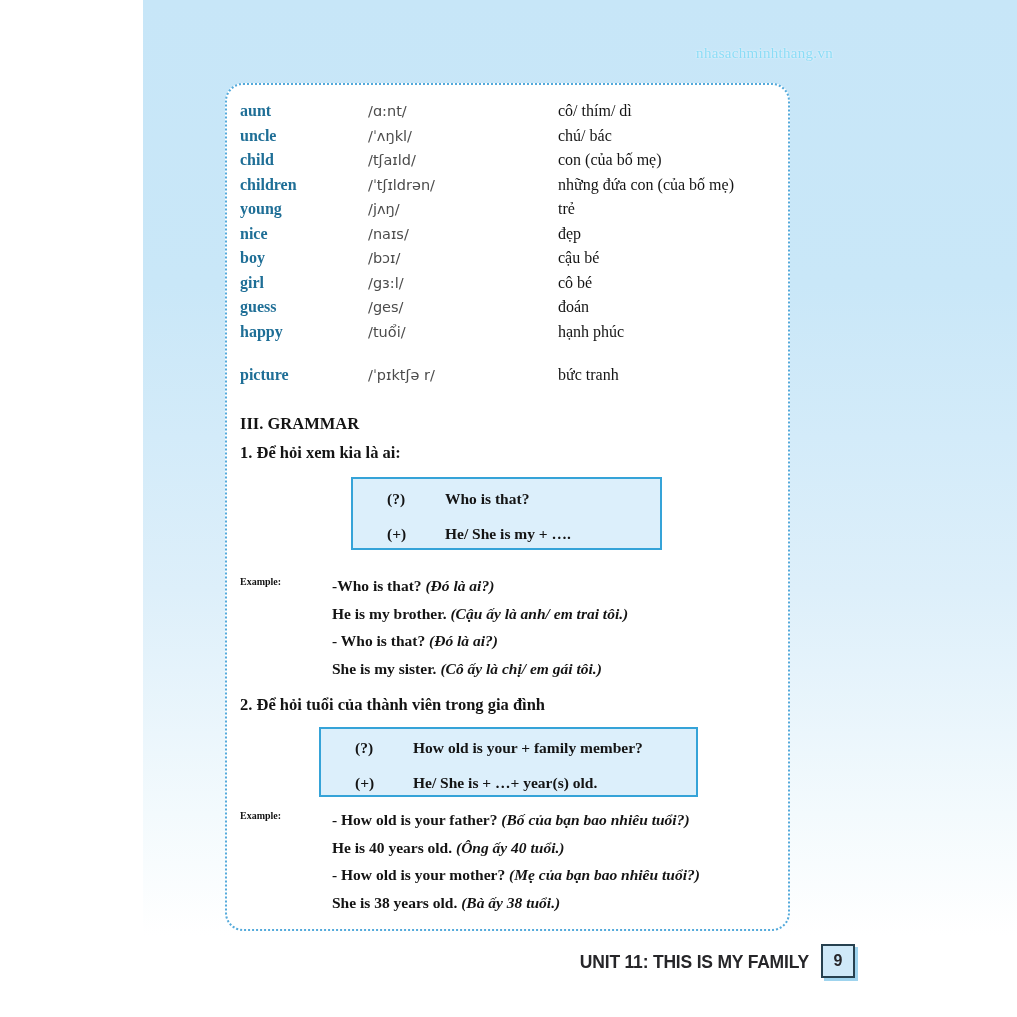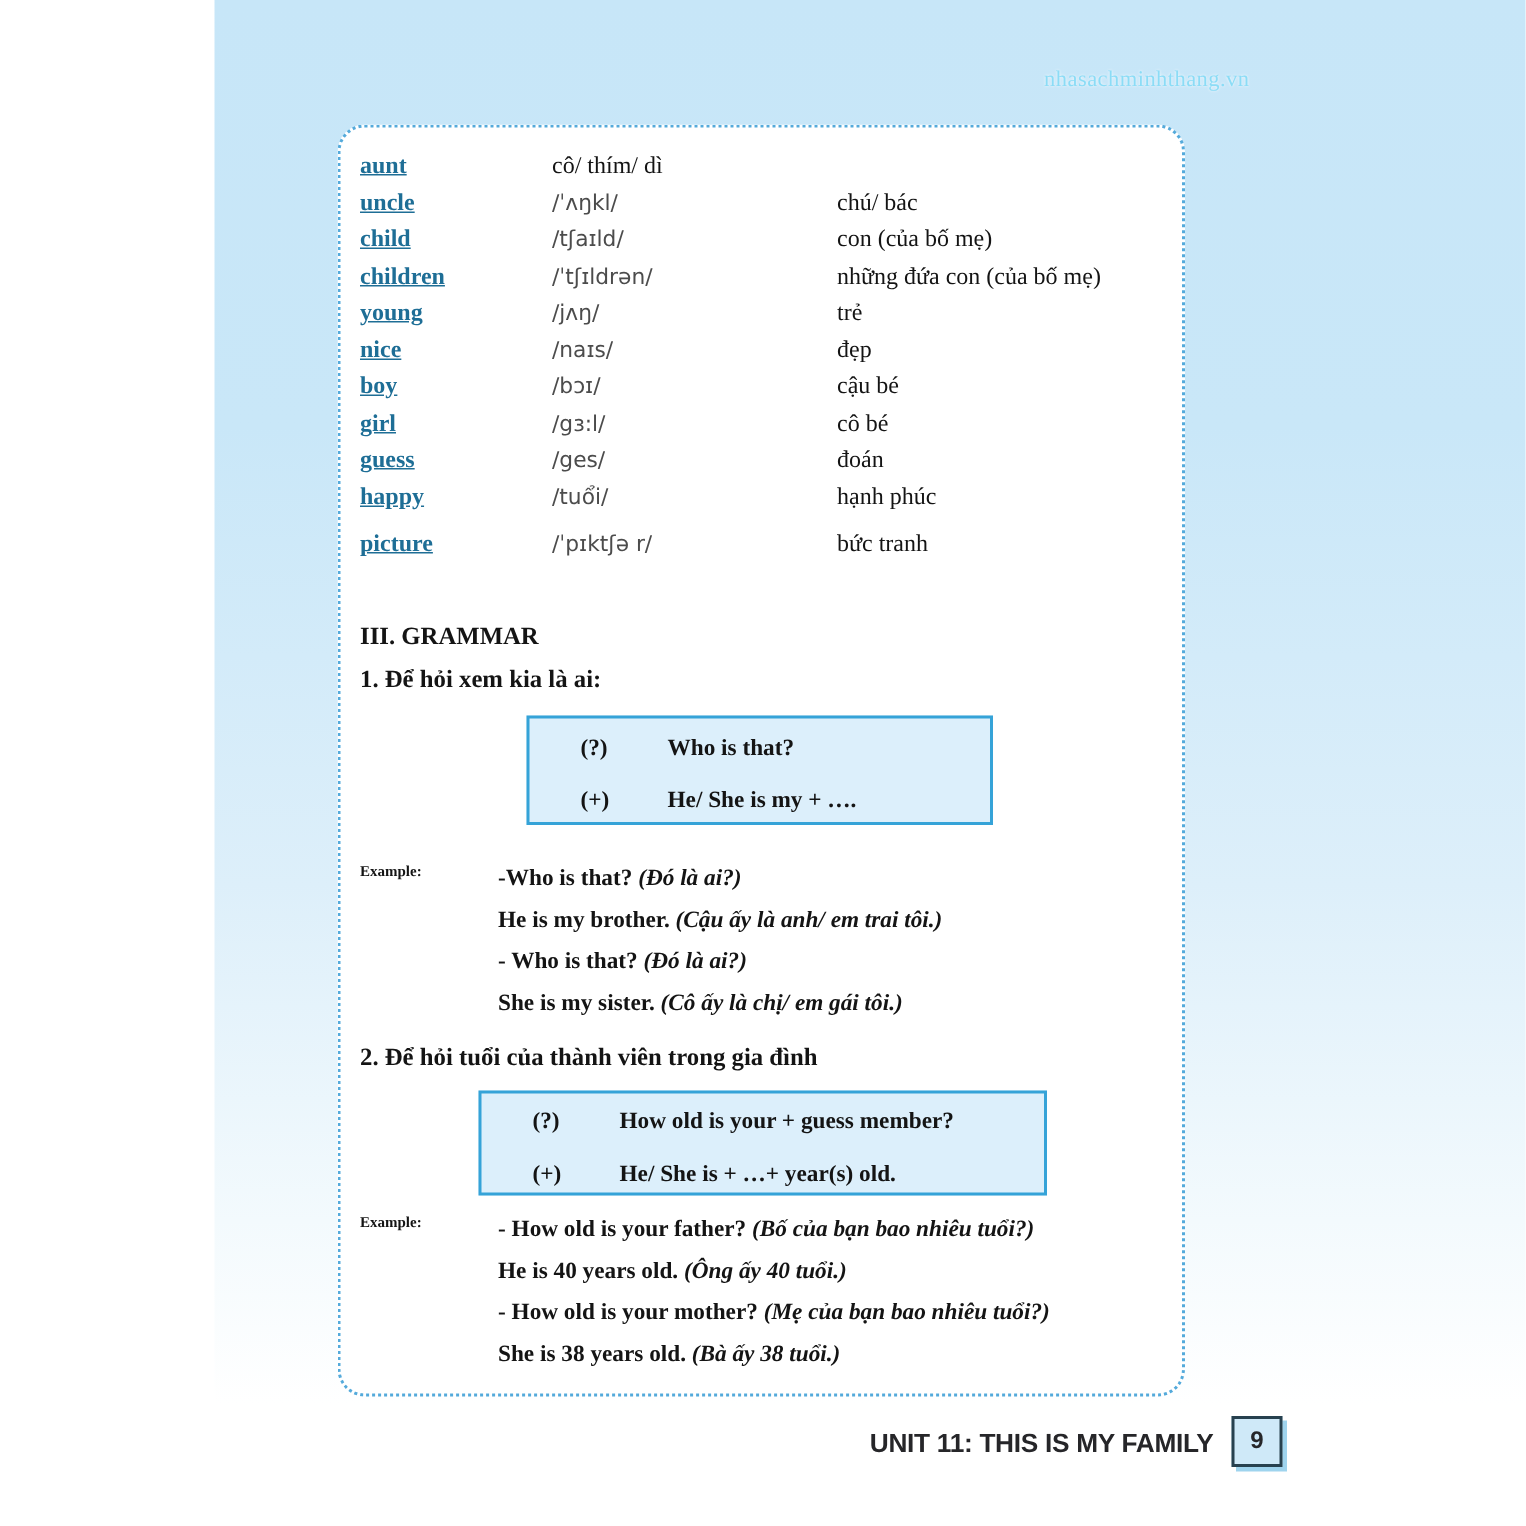--- a/index.html
+++ b/index.html
@@ -13,22 +13,22 @@
   .watermark{position:absolute;top:45px;right:225px;font-size:15px;color:#8bdcf6;
     text-shadow:0 0 2px rgba(255,255,255,.95);letter-spacing:.3px;}
 
   
   .card{position:absolute;left:225px;top:83px;width:565px;height:848px;background:#ffffff;
     border:2px dotted #54aadb;border-radius:18px;box-sizing:border-box;}
 
   
   .vocab{position:absolute;left:240px;top:99px;width:545px;}
   .vocab-row{display:flex;align-items:baseline;line-height:24.5px;height:24.5px;}
-  .vocab-row.gap{margin-top:7px;}
-  .v-word{width:128px;font-weight:bold;font-size:16px;color:#1e6e96;text-decoration:underline;}
+  .vocab-row.gap{margin-top:19px;}
+  .v-word{width:128px;font-weight:bold;font-size:16px;color:#1e6e96;}
   .v-phon{width:190px;font-family:"DejaVu Sans",sans-serif;font-size:14.5px;color:#4c4c4c;}
   .v-mean{font-size:16px;color:#141414;white-space:nowrap;}
 
   .h-grammar{position:absolute;left:240px;top:414px;font-size:16.5px;font-weight:bold;color:#141414;}
   .sec-title{position:absolute;left:240px;font-size:16.5px;font-weight:bold;color:#141414;white-space:nowrap;}
   #sec1-title{top:443px;}
   #sec2-title{top:695px;}
 
   
   .gbox{position:absolute;box-sizing:border-box;background:#dceffb;border:2px solid #35a3d8;}
@@ -62,20 +62,21 @@
 <div class="page">
   <div class="blue-panel"></div>
 
   <div class="watermark">nhasachminhthang.vn</div>
 
   <div class="card"></div>
 
   <div class="vocab">
     <div class="vocab-row">
       <span class="v-word">aunt</span>
+      <span class="v-phon">/ɑ:nt/</span>
       <span class="v-mean">cô/ thím/ dì</span>
     </div>
     <div class="vocab-row">
       <span class="v-word">uncle</span>
       <span class="v-phon">/ˈʌŋkl/</span>
       <span class="v-mean">chú/ bác</span>
     </div>
     <div class="vocab-row">
       <span class="v-word">child</span>
       <span class="v-phon">/tʃaɪld/</span>
@@ -146,21 +147,21 @@
       <div class="ex-line"><span class="en">- Who is that? </span><span class="vi">(Đó là ai?)</span></div>
       <div class="ex-line"><span class="en">She is my sister. </span><span class="vi">(Cô ấy là chị/ em gái tôi.)</span></div>
     </div>
   </div>
 
   <div class="sec-title" id="sec2-title">2. Để hỏi tuổi của thành viên trong gia đình</div>
 
   <div class="gbox" id="box2">
     <div class="gbox-row r1">
       <span class="sign">(?)</span>
-      <span class="gtext">How old is your + guess member?</span>
+      <span class="gtext">How old is your + family member?</span>
     </div>
     <div class="gbox-row r2">
       <span class="sign">(+)</span>
       <span class="gtext">He/ She is + …+ year(s) old.</span>
     </div>
   </div>
 
   <div class="example" id="ex2">
     <span class="ex-label">Example:</span>
     <div class="ex-lines">

